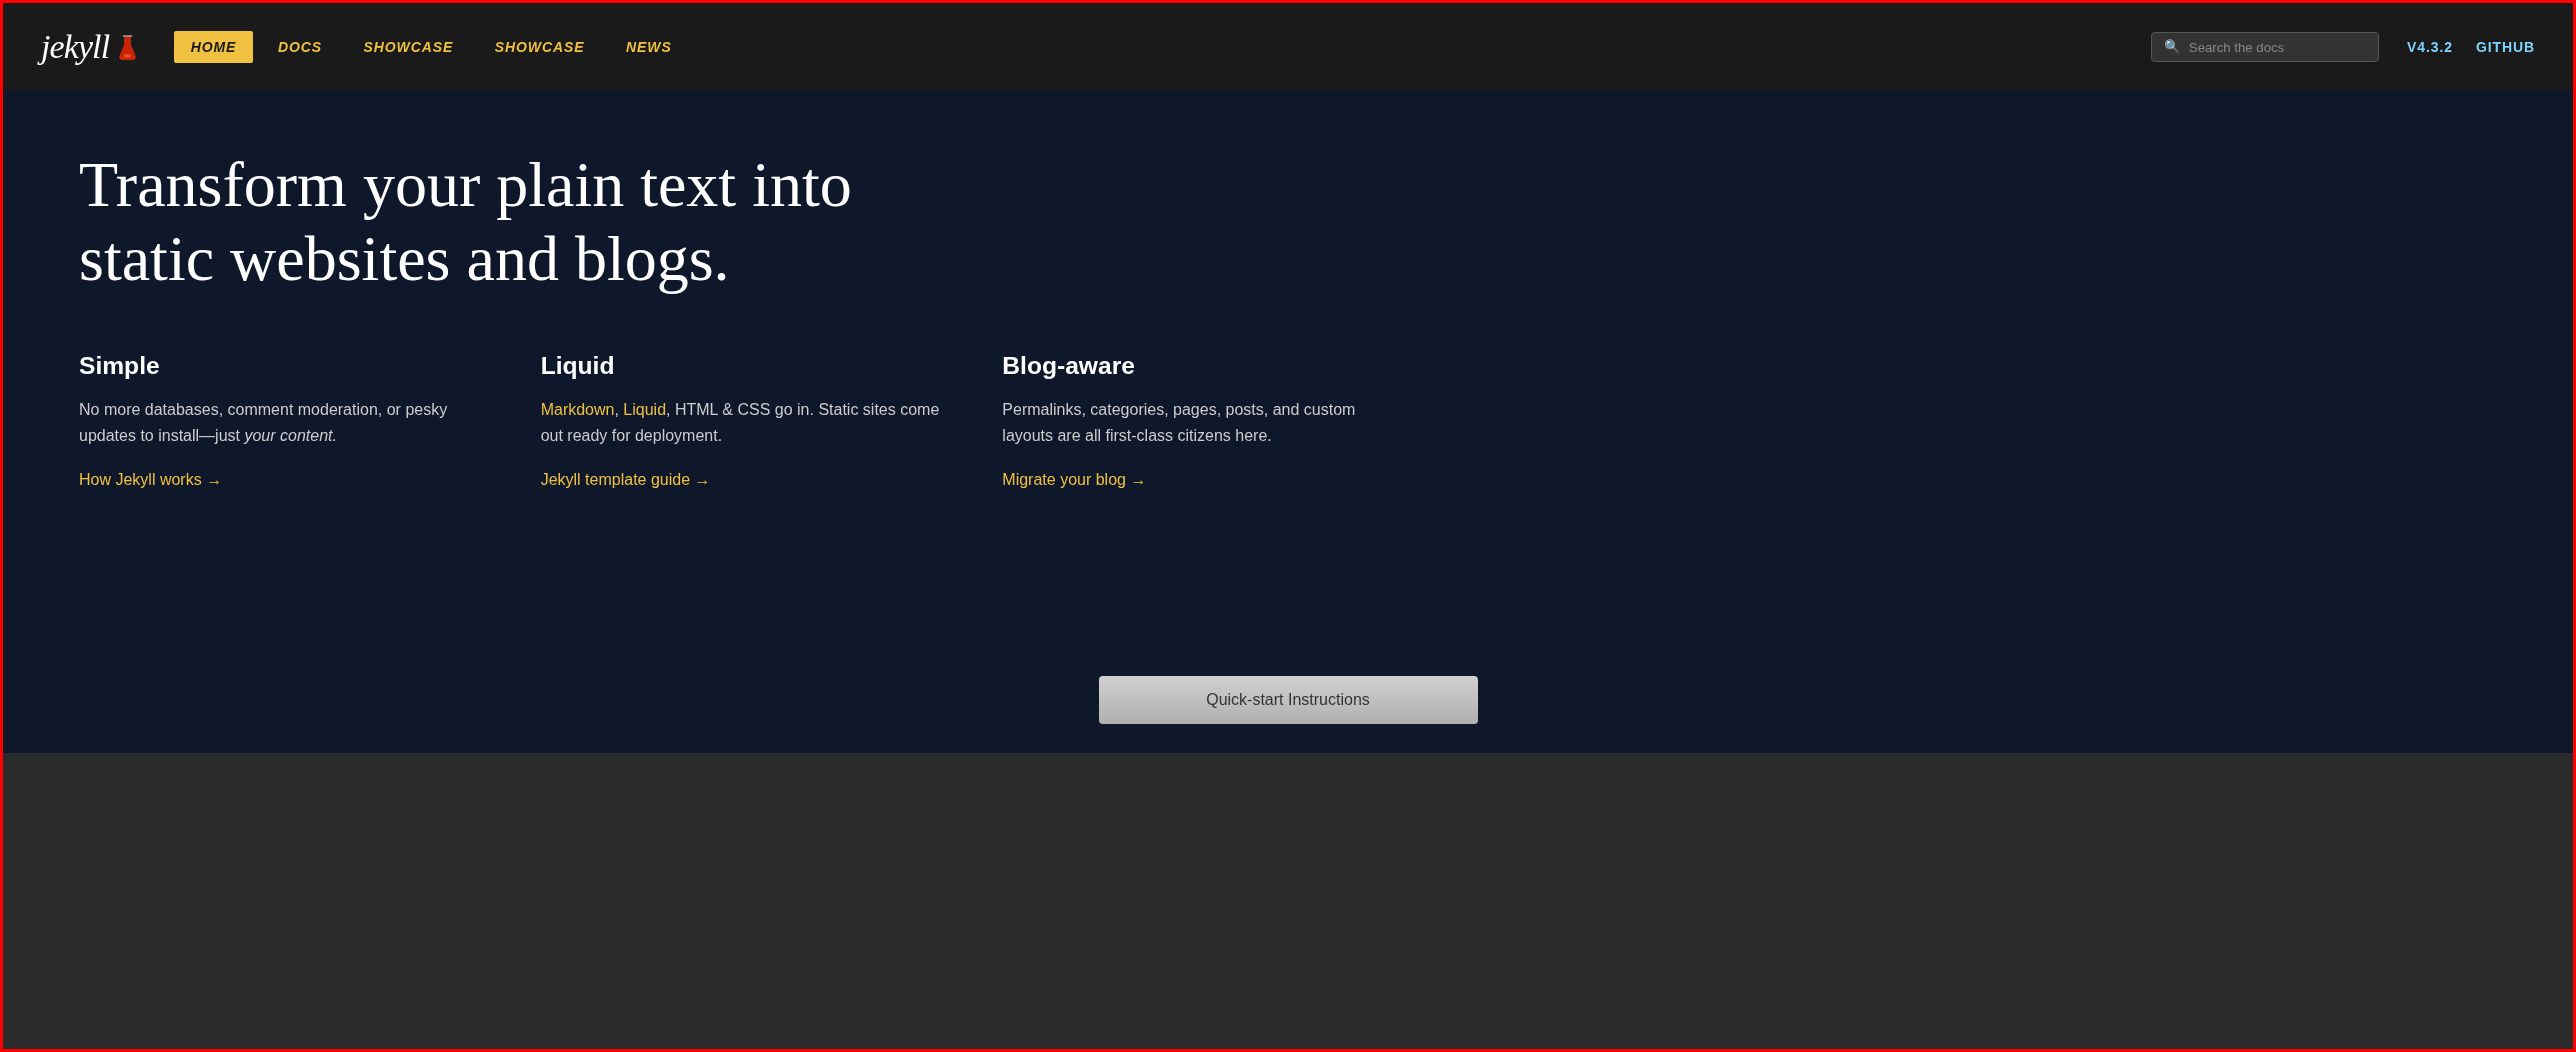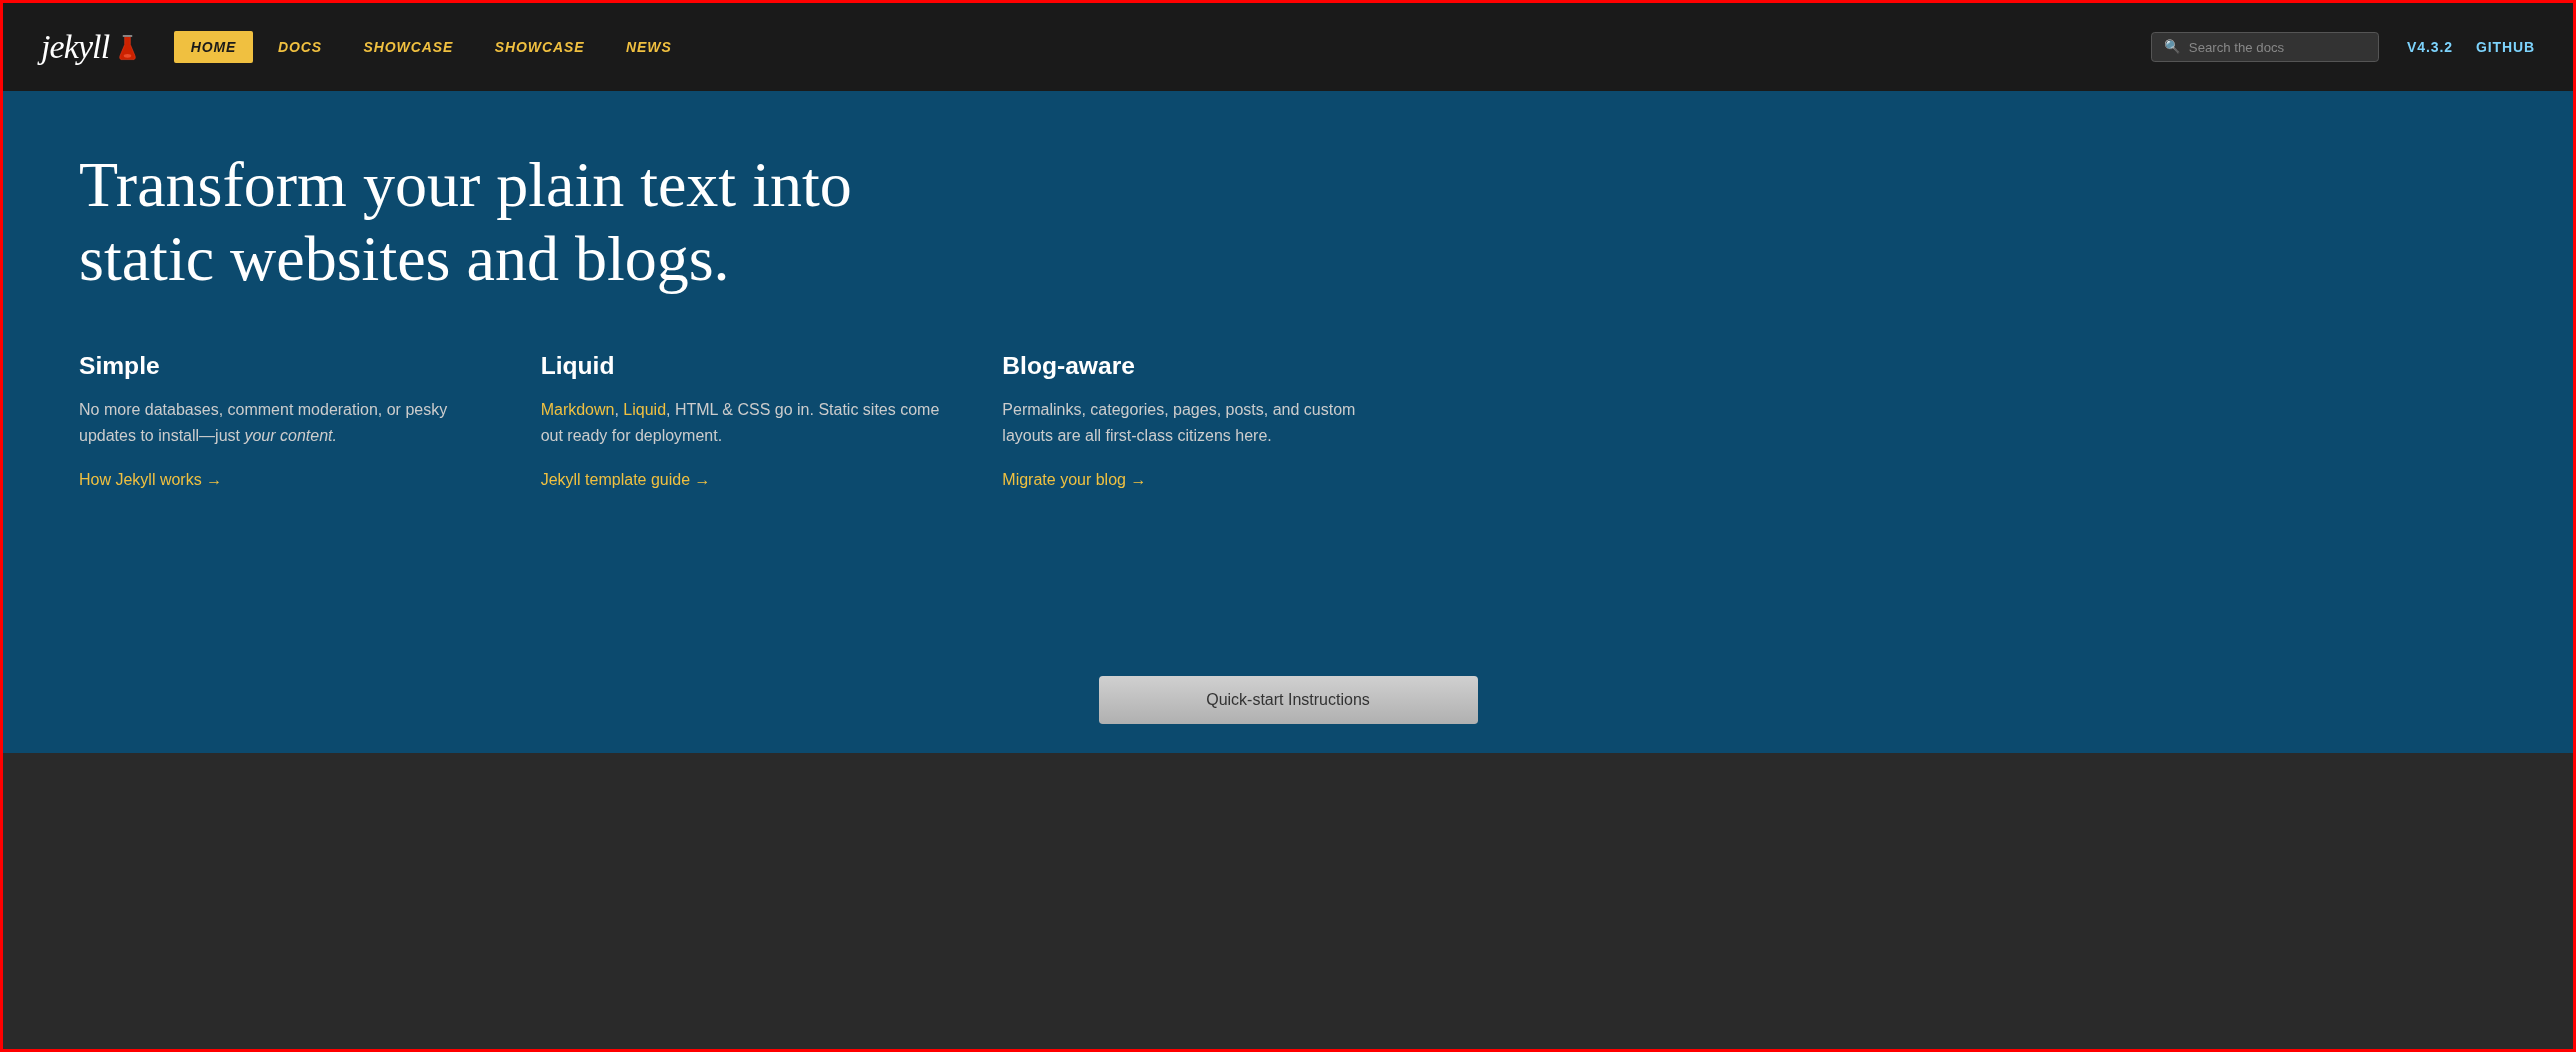--- a/index.html
+++ b/index.html
@@ -114,21 +114,21 @@
       font-family: Arial, sans-serif;
       font-weight: bold;
       font-size: 14px;
       letter-spacing: 0.9px;
       cursor: pointer;
       text-decoration: none;
     }
 
     
     .hero {
-      background: #0c4a6e;
+      background: #0f172a;
       padding: 57px 49px 38px 76px;
       min-height: 662px;
       position: relative;
     }
 
     .hero-title {
       color: white;
       font-size: 64px;
       font-weight: 300;
       font-family: 'Georgia', serif;

